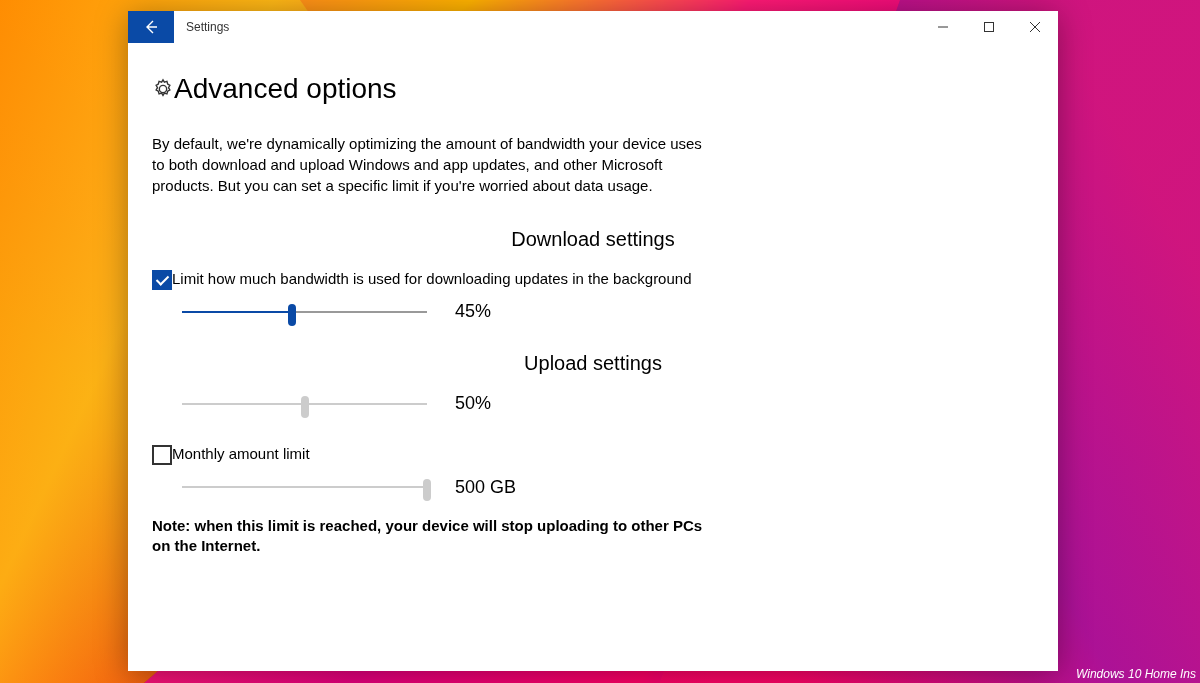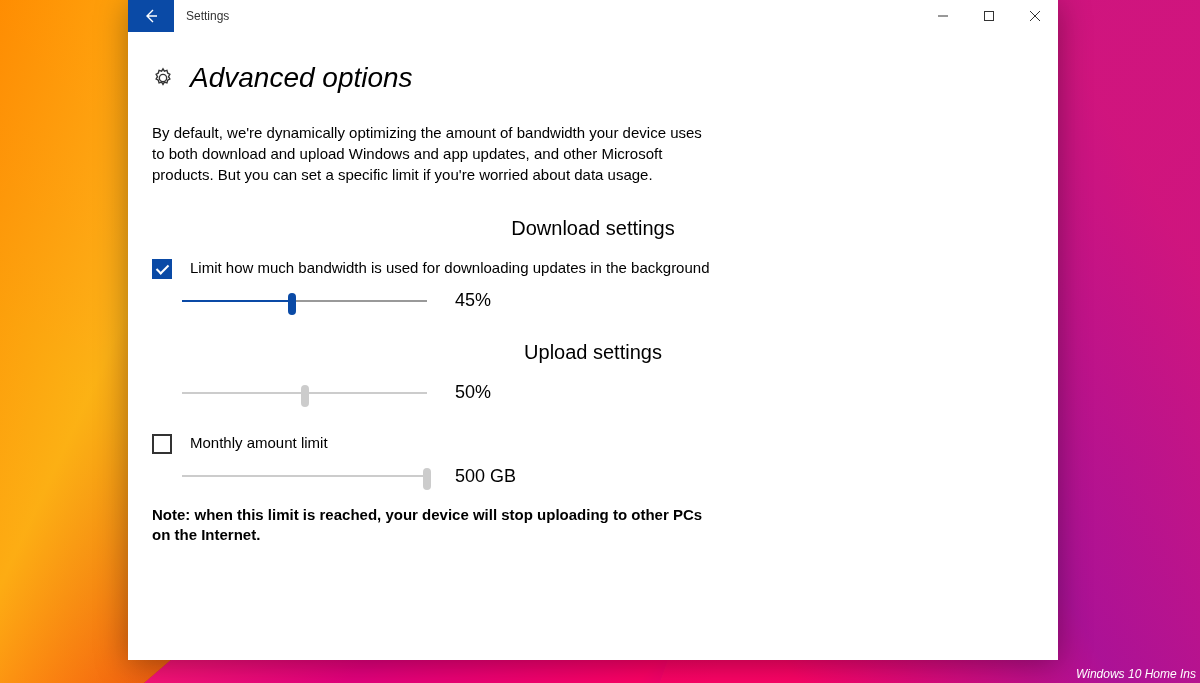--- a/index.html
+++ b/index.html
@@ -33,21 +33,21 @@
       position: absolute;
       inset: 0;
       background:
         linear-gradient(60deg, rgba(255,0,102,0.85) 50%, rgba(155,15,160,0.8) 70%, rgba(200,20,130,0.85) 90%),
         linear-gradient(300deg, rgba(255,30,100,0.8) 30%, rgba(180,0,110,0.9) 60%);
       clip-path: polygon(75% 0, 100% 0, 100% 100%, 55% 100%);
     }
     .window {
       position: absolute;
       left: 128px;
-      top: 0;
+      top: 11px;
       width: 930px;
       height: 660px;
       background: #fff;
       box-shadow: 0 4px 30px rgba(0,0,0,0.35);
       display: flex;
       flex-direction: column;
     }
     .titlebar {
       height: 32px;
       display: flex;
@@ -86,23 +86,21 @@
     .win-ctrl svg { width: 10px; height: 10px; }
     .content {
       flex: 1;
       padding: 30px 24px 0 24px;
       overflow: hidden;
       color: #000;
     }
     .page-header {
       display: flex;
       align-items: center;
-      gap: 16px;
       margin-bottom: 28px;
-      font-style: italic;
     }
     .page-header svg { width: 22px; height: 22px; color: #333; }
     .page-title {
       font-size: 28px;
       font-weight: 400;
     }
     .desc {
       font-size: 15px;
       line-height: 1.4;
       max-width: 560px;
@@ -111,21 +109,21 @@
     }
     .section-title {
       font-size: 20px;
       font-weight: 400;
       margin-bottom: 18px;
       text-align: center;
     }
     .option-row {
       display: flex;
       align-items: flex-start;
-      gap: 18px;
+      gap: 0;
       margin-bottom: 12px;
       max-width: 560px;
     }
     .checkbox {
       width: 20px;
       height: 20px;
       border: 2px solid #333;
       flex-shrink: 0;
       display: flex;
       align-items: center;

